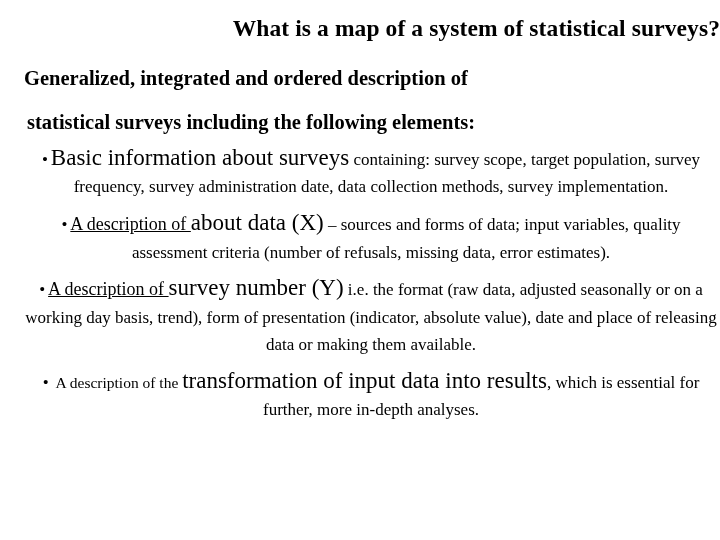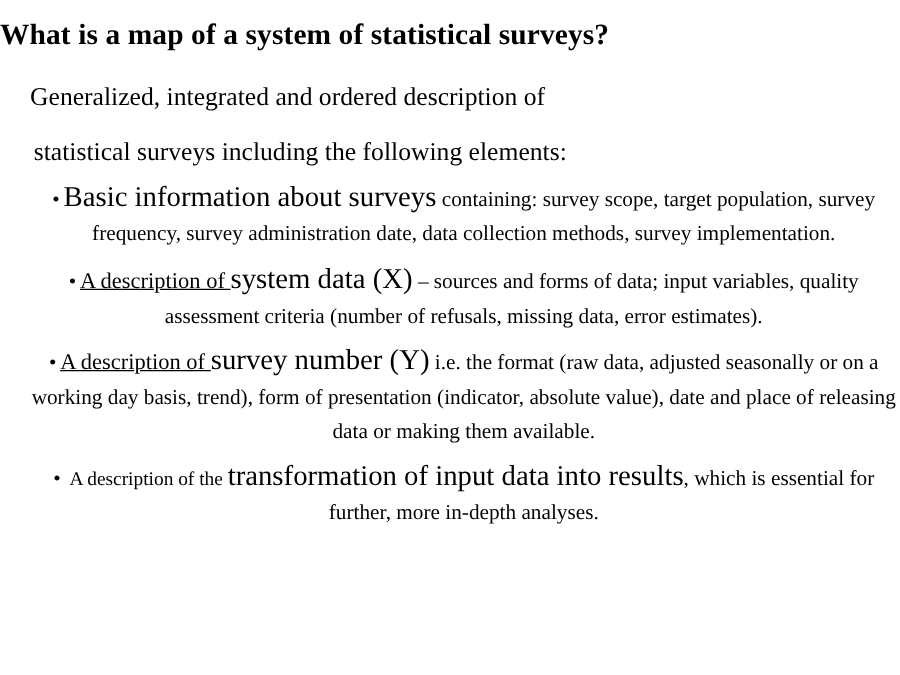--- a/index.html
+++ b/index.html
@@ -19,37 +19,38 @@
     width: 720px;
     height: 540px;
     background: #ffffff;
     box-sizing: border-box;
   }
   .slide-title {
     position: absolute;
     top: 16px;
     left: 0;
     width: 720px;
-    text-align: left;
+    text-align: right;
     font-size: 23.5px;
     font-weight: bold;
     letter-spacing: 0.1px;
     line-height: 1.1;
   }
   .body-area {
     position: absolute;
     top: 64px;
     left: 14px;
     width: 706px;
   }
   .intro {
     font-size: 20.5px;
     line-height: 1.45;
     padding-left: 10px;
     margin-bottom: 6px;
+    font-weight: bold;
   }
   .intro .line2 {
     display: block;
     padding-left: 3px;
     margin-top: 14px;
   }
   .bullet {
     position: relative;
     padding-left: 8px;
     margin-bottom: 2px;
@@ -95,21 +96,21 @@
     <div class="intro">
       <span>Generalized, integrated and ordered description of</span>
       <span class="line2">statistical surveys including the following elements:</span>
     </div>
 
     <div class="bullet b1">
       <span class="b-mark">•</span><span class="big">Basic information about surveys</span><span class="sm"> containing: survey scope, target population, survey frequency, survey administration date, data collection methods, survey implementation.</span>
     </div>
 
     <div class="bullet b2">
-      <span class="b-mark">•</span><span class="lead">A description of </span><span class="big">system data (X)</span><span class="sm"> – sources and forms of data; input variables, quality assessment criteria (number of refusals, missing data, error estimates).</span>
+      <span class="b-mark">•</span><span class="lead">A description of </span><span class="big">about data (X)</span><span class="sm"> – sources and forms of data; input variables, quality assessment criteria (number of refusals, missing data, error estimates).</span>
     </div>
 
     <div class="bullet b3">
       <span class="b-mark">•</span><span class="lead">A description of </span><span class="big">survey number (Y)</span><span class="sm"> i.e. the format (raw data, adjusted seasonally or on a working day basis, trend), form of presentation (indicator, absolute value), date and place of releasing data or making them available.</span>
     </div>
 
     <div class="bullet b4">
       <span class="b-mark wide">•</span><span class="lead-sm">A description of the </span><span class="big">transformation of input data into results</span><span class="sm">, which is essential for further, more in-depth analyses.</span>
     </div>
 

